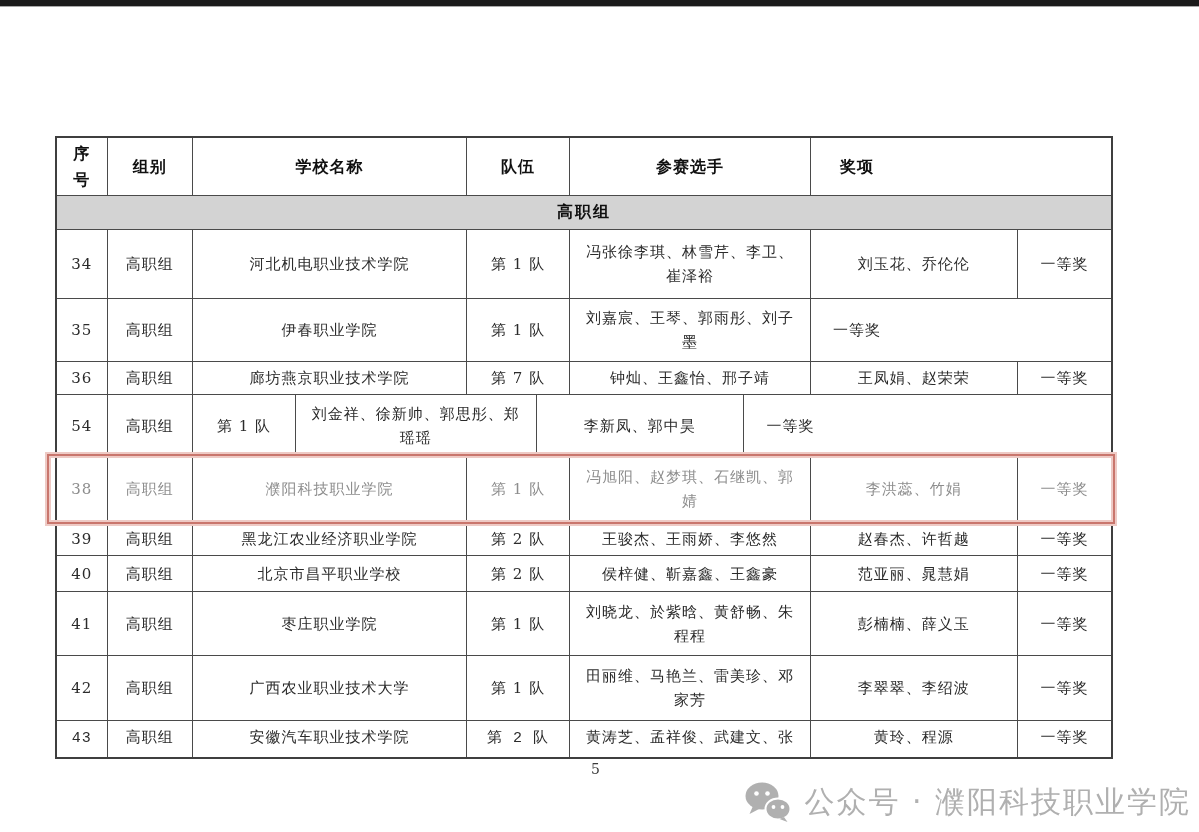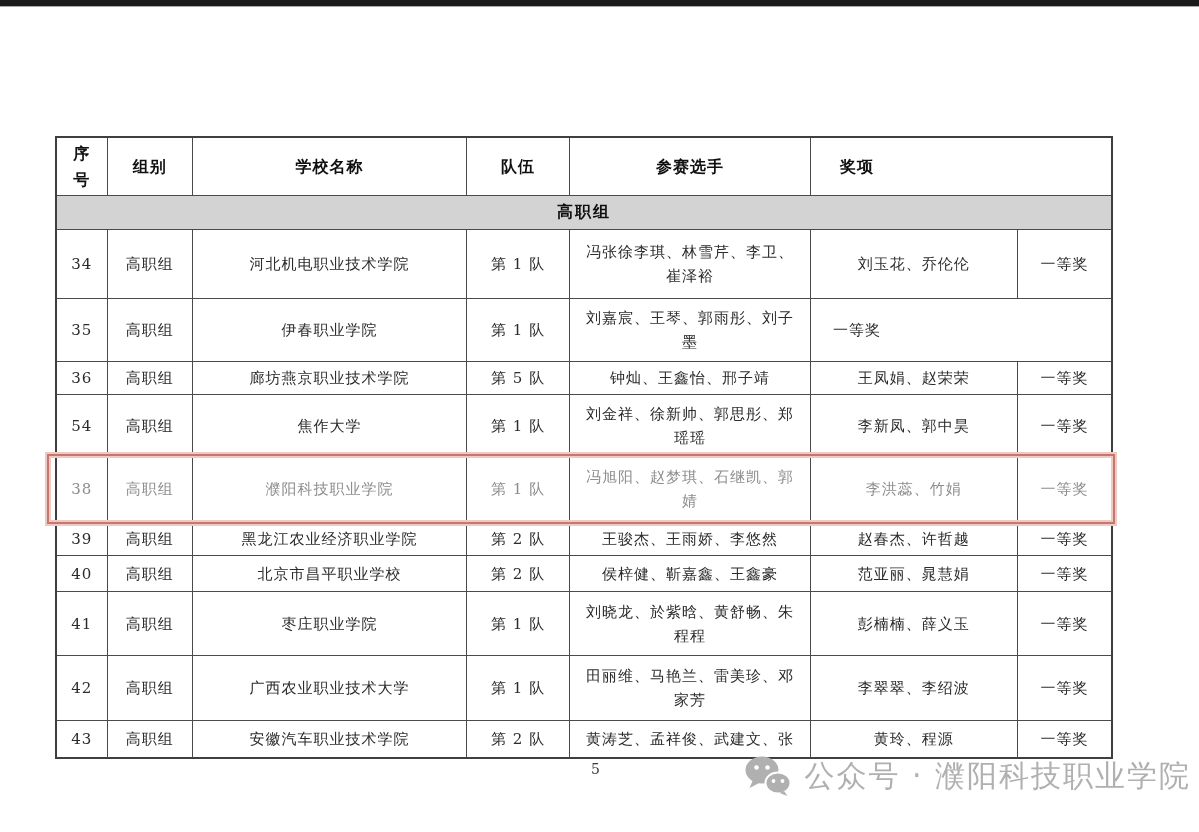--- a/index.html
+++ b/index.html
@@ -10,21 +10,21 @@
   .top-bar {
     position:absolute; top:0; left:0; width:100%; height:6px;
     background:#1a1a1a; box-shadow:0 1px 0 #a8a8a8;
   }
   
   .tbl {
     position:absolute; left:55px; top:136px; width:1058px;
     border:2px solid #3f3f3f; box-sizing:border-box; background:#fff;
   }
   .tr { display:flex; align-items:stretch; border-bottom:1px solid #4a4a4a; position:relative; }
-  .tr:last-child { border-bottom:0; }
+  .tr:last-child { border-bottom:0;font-family:Liberation Mono, monospace; }
   .td {
     border-right:1px solid #4a4a4a; box-sizing:border-box;
     display:flex; align-items:center; justify-content:center;
     text-align:center; padding:3px 10px;
     font-size:15px; color:#2b2b2b; letter-spacing:1px; line-height:1.6;
   }
   .td:last-child { border-right:0; }
   .c0{width:4.8%} .c1{width:8.1%} .c2{width:26%} .c3{width:9.8%}
   .c4{width:22.8%} .c5{width:19.7%} .c6{width:8.8%}
   .th { font-weight:bold; font-size:16px; color:#101010; }
@@ -40,21 +40,21 @@
   .hl-box {
     position:absolute; left:-10px; right:-4px; top:-3px; bottom:-3px;
     border:2px solid var(--highlight-border,#c9766d);
     box-shadow: inset 0 0 0 2px var(--highlight-glow,#eecac5),
                 0 0 0 2px var(--highlight-glow,#eecac5);
     pointer-events:none; z-index:3;
   }
   
   .page-num { position:absolute; left:591px; top:761px; font-size:14px; color:#3a3a3a; }
   .watermark {
-    position:absolute; right:8px; top:755px;
+    position:absolute; right:8px; top:781px;
     display:flex; align-items:center; gap:12px;
     color:var(--watermark-gray,#b0b0b0);
     font-family:"DejaVu Sans","Liberation Sans",sans-serif;
     font-size:30px; letter-spacing:2px; white-space:nowrap;
   }
   .watermark svg { flex:0 0 auto; }
 </style>
 </head>
 <body>
 
@@ -91,30 +91,29 @@
     <div class="td c2">伊春职业学院</div>
     <div class="td c3">第 1 队</div>
     <div class="td c4">刘嘉宸、王琴、郭雨彤、刘子墨</div>
     <div class="td c6">一等奖</div>
   </div>
 
   <div class="tr h32">
     <div class="td c0">36</div>
     <div class="td c1">高职组</div>
     <div class="td c2">廊坊燕京职业技术学院</div>
-    <div class="td c3">第 5 队</div>
+    <div class="td c3">第 7 队</div>
     <div class="td c4">钟灿、王鑫怡、邢子靖</div>
     <div class="td c5">王凤娟、赵荣荣</div>
     <div class="td c6">一等奖</div>
   </div>
 
   <div class="tr h61">
     <div class="td c0">54</div>
     <div class="td c1">高职组</div>
-    <div class="td c2">焦作大学</div>
     <div class="td c3">第 1 队</div>
     <div class="td c4">刘金祥、徐新帅、郭思彤、郑瑶瑶</div>
     <div class="td c5">李新凤、郭中昊</div>
     <div class="td c6">一等奖</div>
   </div>
 
   <div class="tr h64 hl">
     <div class="hl-box"></div>
     <div class="td c0">38</div>
     <div class="td c1">高职组</div>

